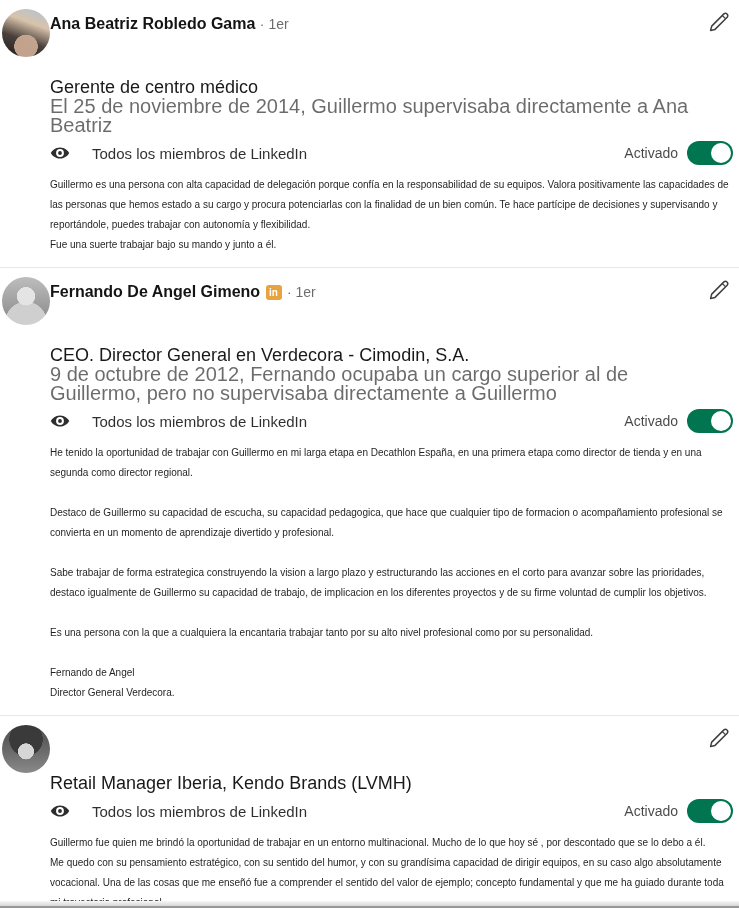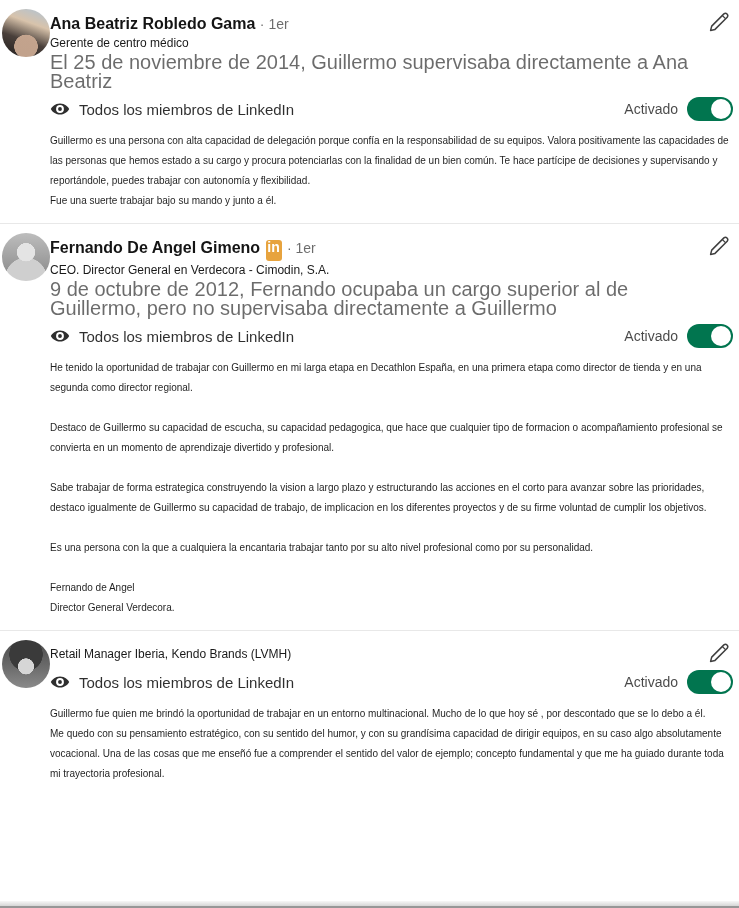--- a/index.html
+++ b/index.html
@@ -30,32 +30,32 @@
     background:
       radial-gradient(circle at 50% 55%, #d6d6d6 0 22%, rgba(0,0,0,0) 23%),
       radial-gradient(circle at 50% 30%, #3a3a3a 0 40%, rgba(0,0,0,0) 41%),
       linear-gradient(180deg, #4a4a4a 0%, #6e6e6e 60%, #8a8a8a 100%);
   }
   .hinfo { margin-left:48px; padding-right:40px; }
   .name-row { font-size:16px; line-height:20px; }
   .name { font-weight:700; color:rgba(0,0,0,0.92); cursor:pointer; }
   .degree { font-weight:400; font-size:14px; color:rgba(0,0,0,0.58); }
   .premium-badge {
-    display:inline-block; width:16px; height:21px; border-radius:3px;
-    background:#e7a33e; color:#ffffff; font-size:14px; font-weight:700;
+    display:inline-block; width:16px; height:15px; border-radius:3px;
+    background:#e7a33e; color:#ffffff; font-size:10px; font-weight:700;
     text-align:center; line-height:15px; vertical-align:1px; margin:0 1px;
   }
-  .headline { font-size:12px; line-height:19px; color:rgba(0,0,0,0.9); }
+  .headline { font-size:18px; line-height:19px; color:rgba(0,0,0,0.9);margin-top:44px; }
   .relationship { font-size:20px; line-height:19px; color:rgba(0,0,0,0.58); max-width:640px; }
   .vis-row {
     display:flex; align-items:center; margin-top:6px; height:24px;
     margin-left:-2px; padding-right:0;
   }
   .eye-icon { width:20px; height:20px; flex:0 0 auto; }
-  .vis-label { font-size:15px; color:rgba(0,0,0,0.82); margin-left:9px; }
+  .vis-label { font-size:15px; color:rgba(0,0,0,0.82); margin-left:22px; }
   .vis-spacer { flex:1; }
   .toggle-label { font-size:14px; color:rgba(0,0,0,0.72); margin-right:9px; }
   .toggle {
     position:relative; width:46px; height:24px; border-radius:12px;
     background:#01754f; flex:0 0 auto; cursor:pointer;
   }
   .toggle .knob {
     position:absolute; top:2px; right:2px; width:20px; height:20px;
     border-radius:50%; background:#ffffff;
   }

